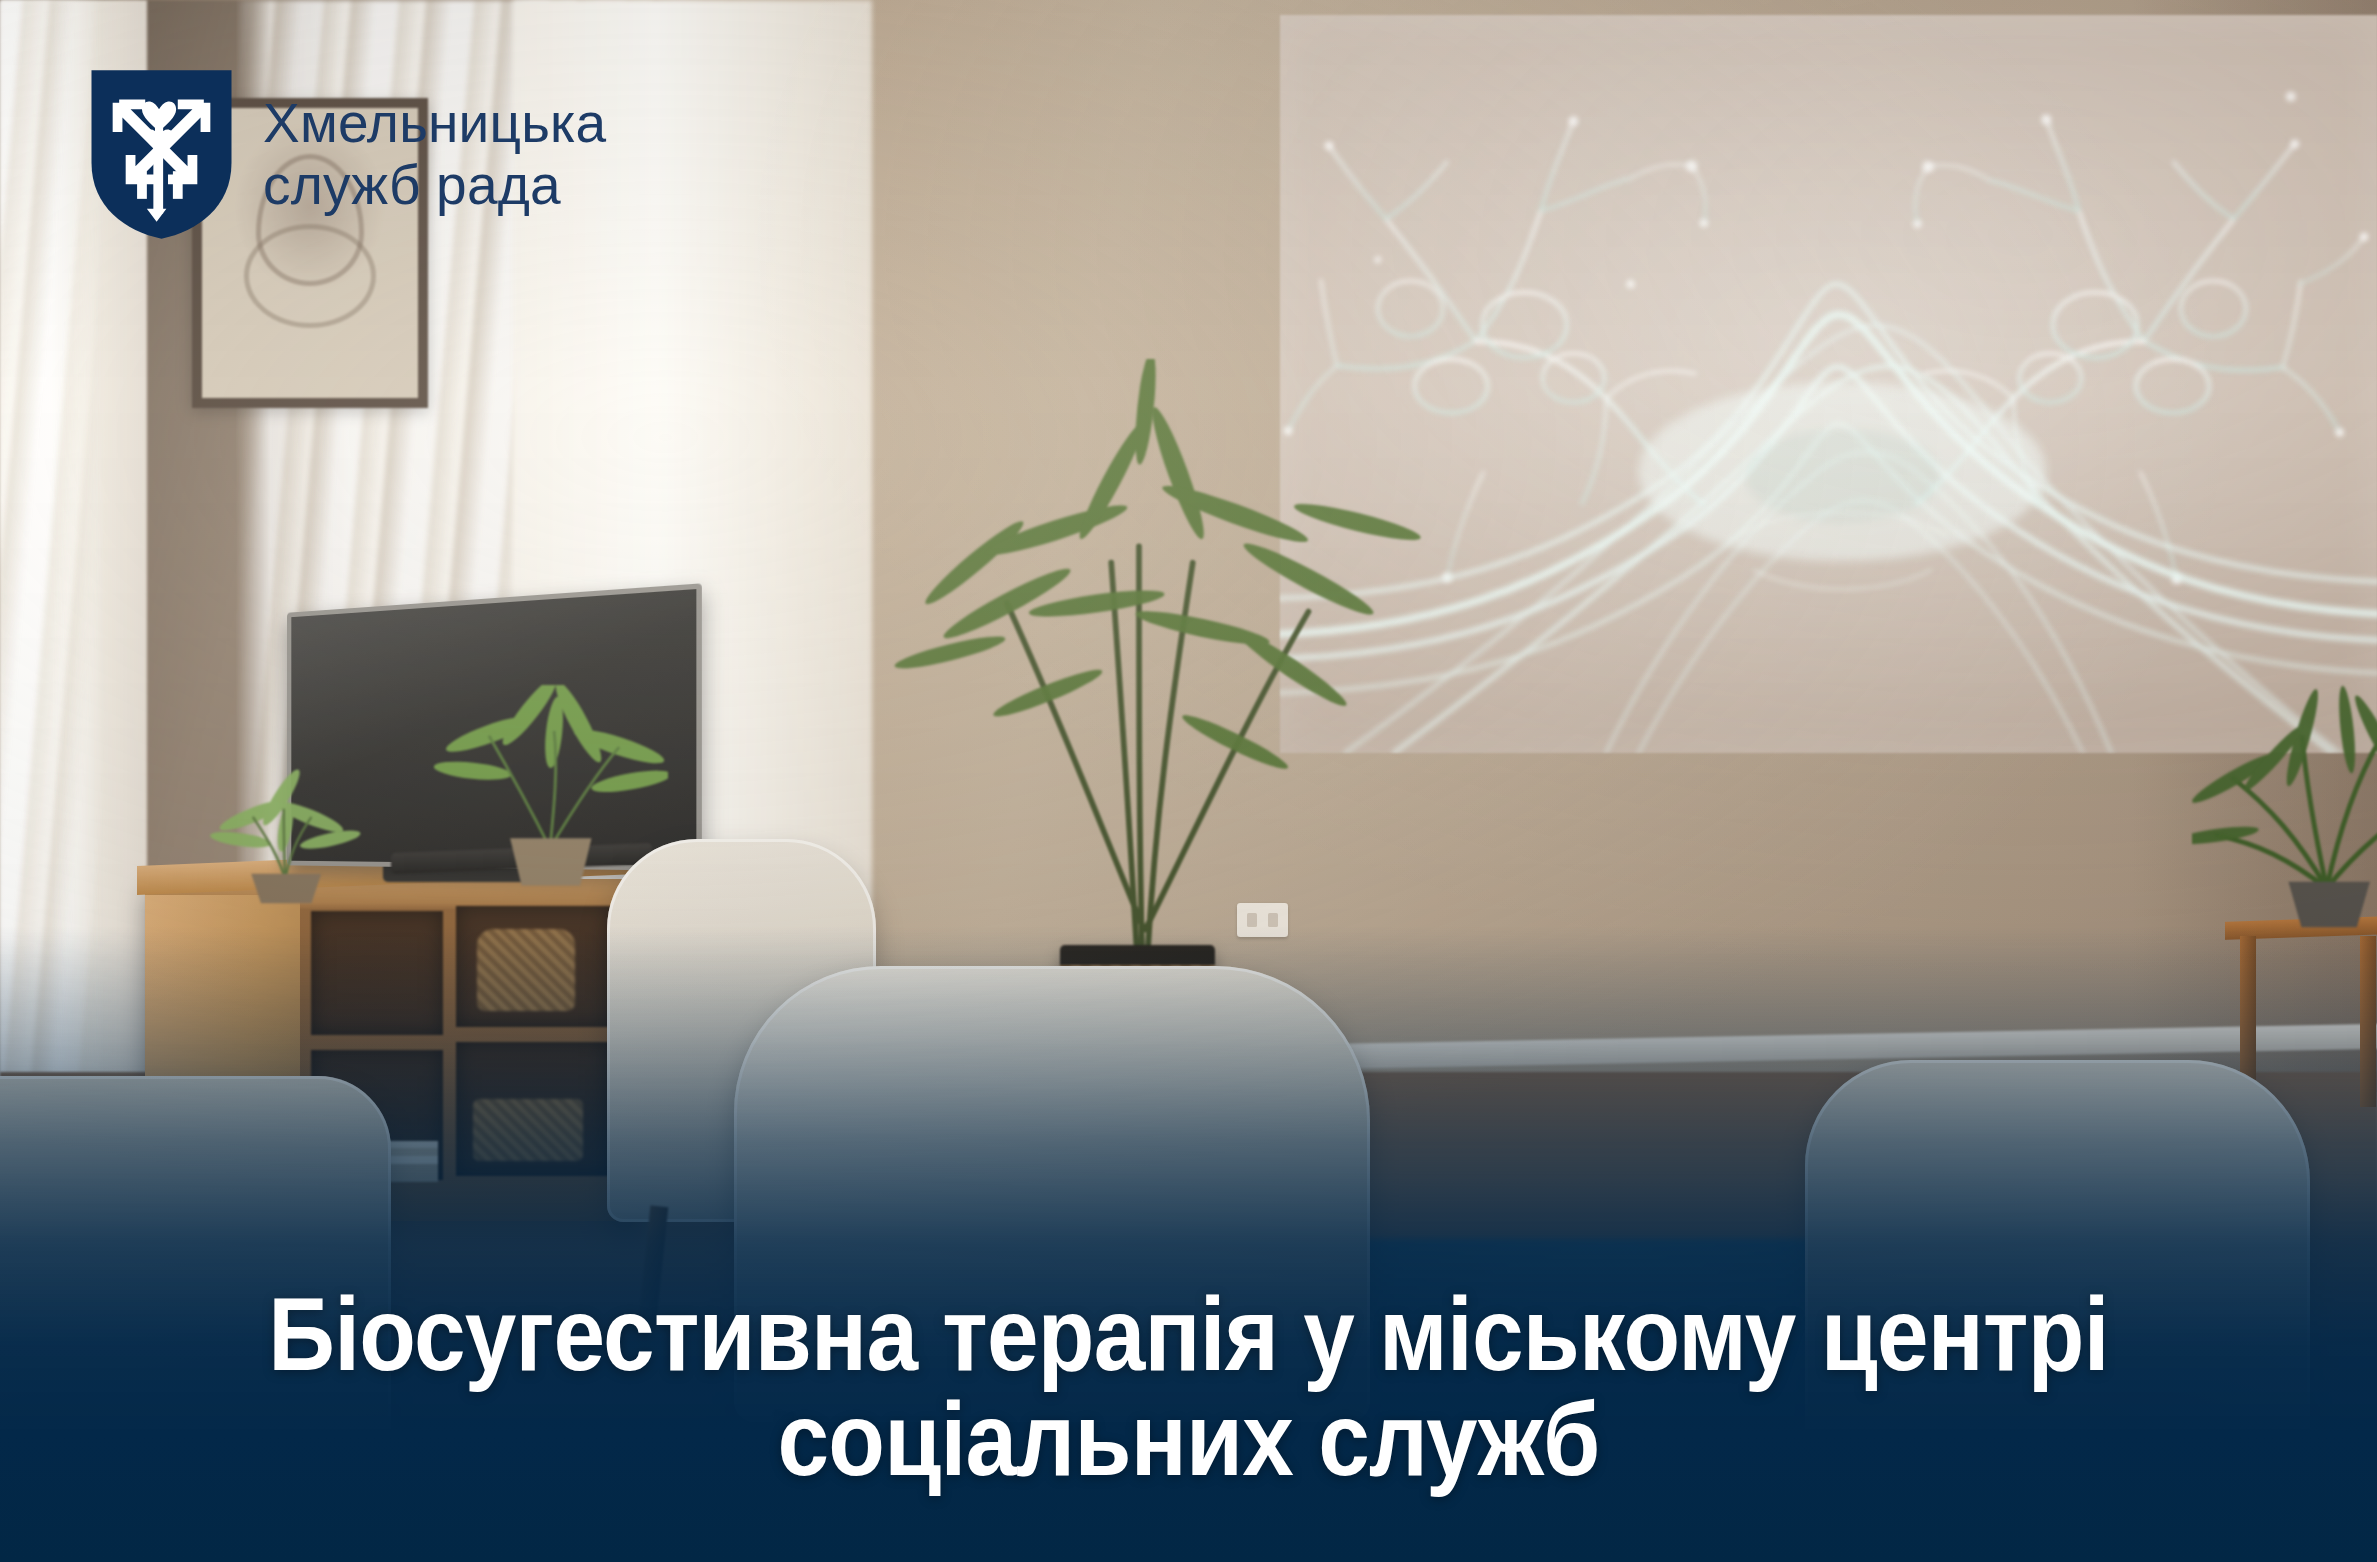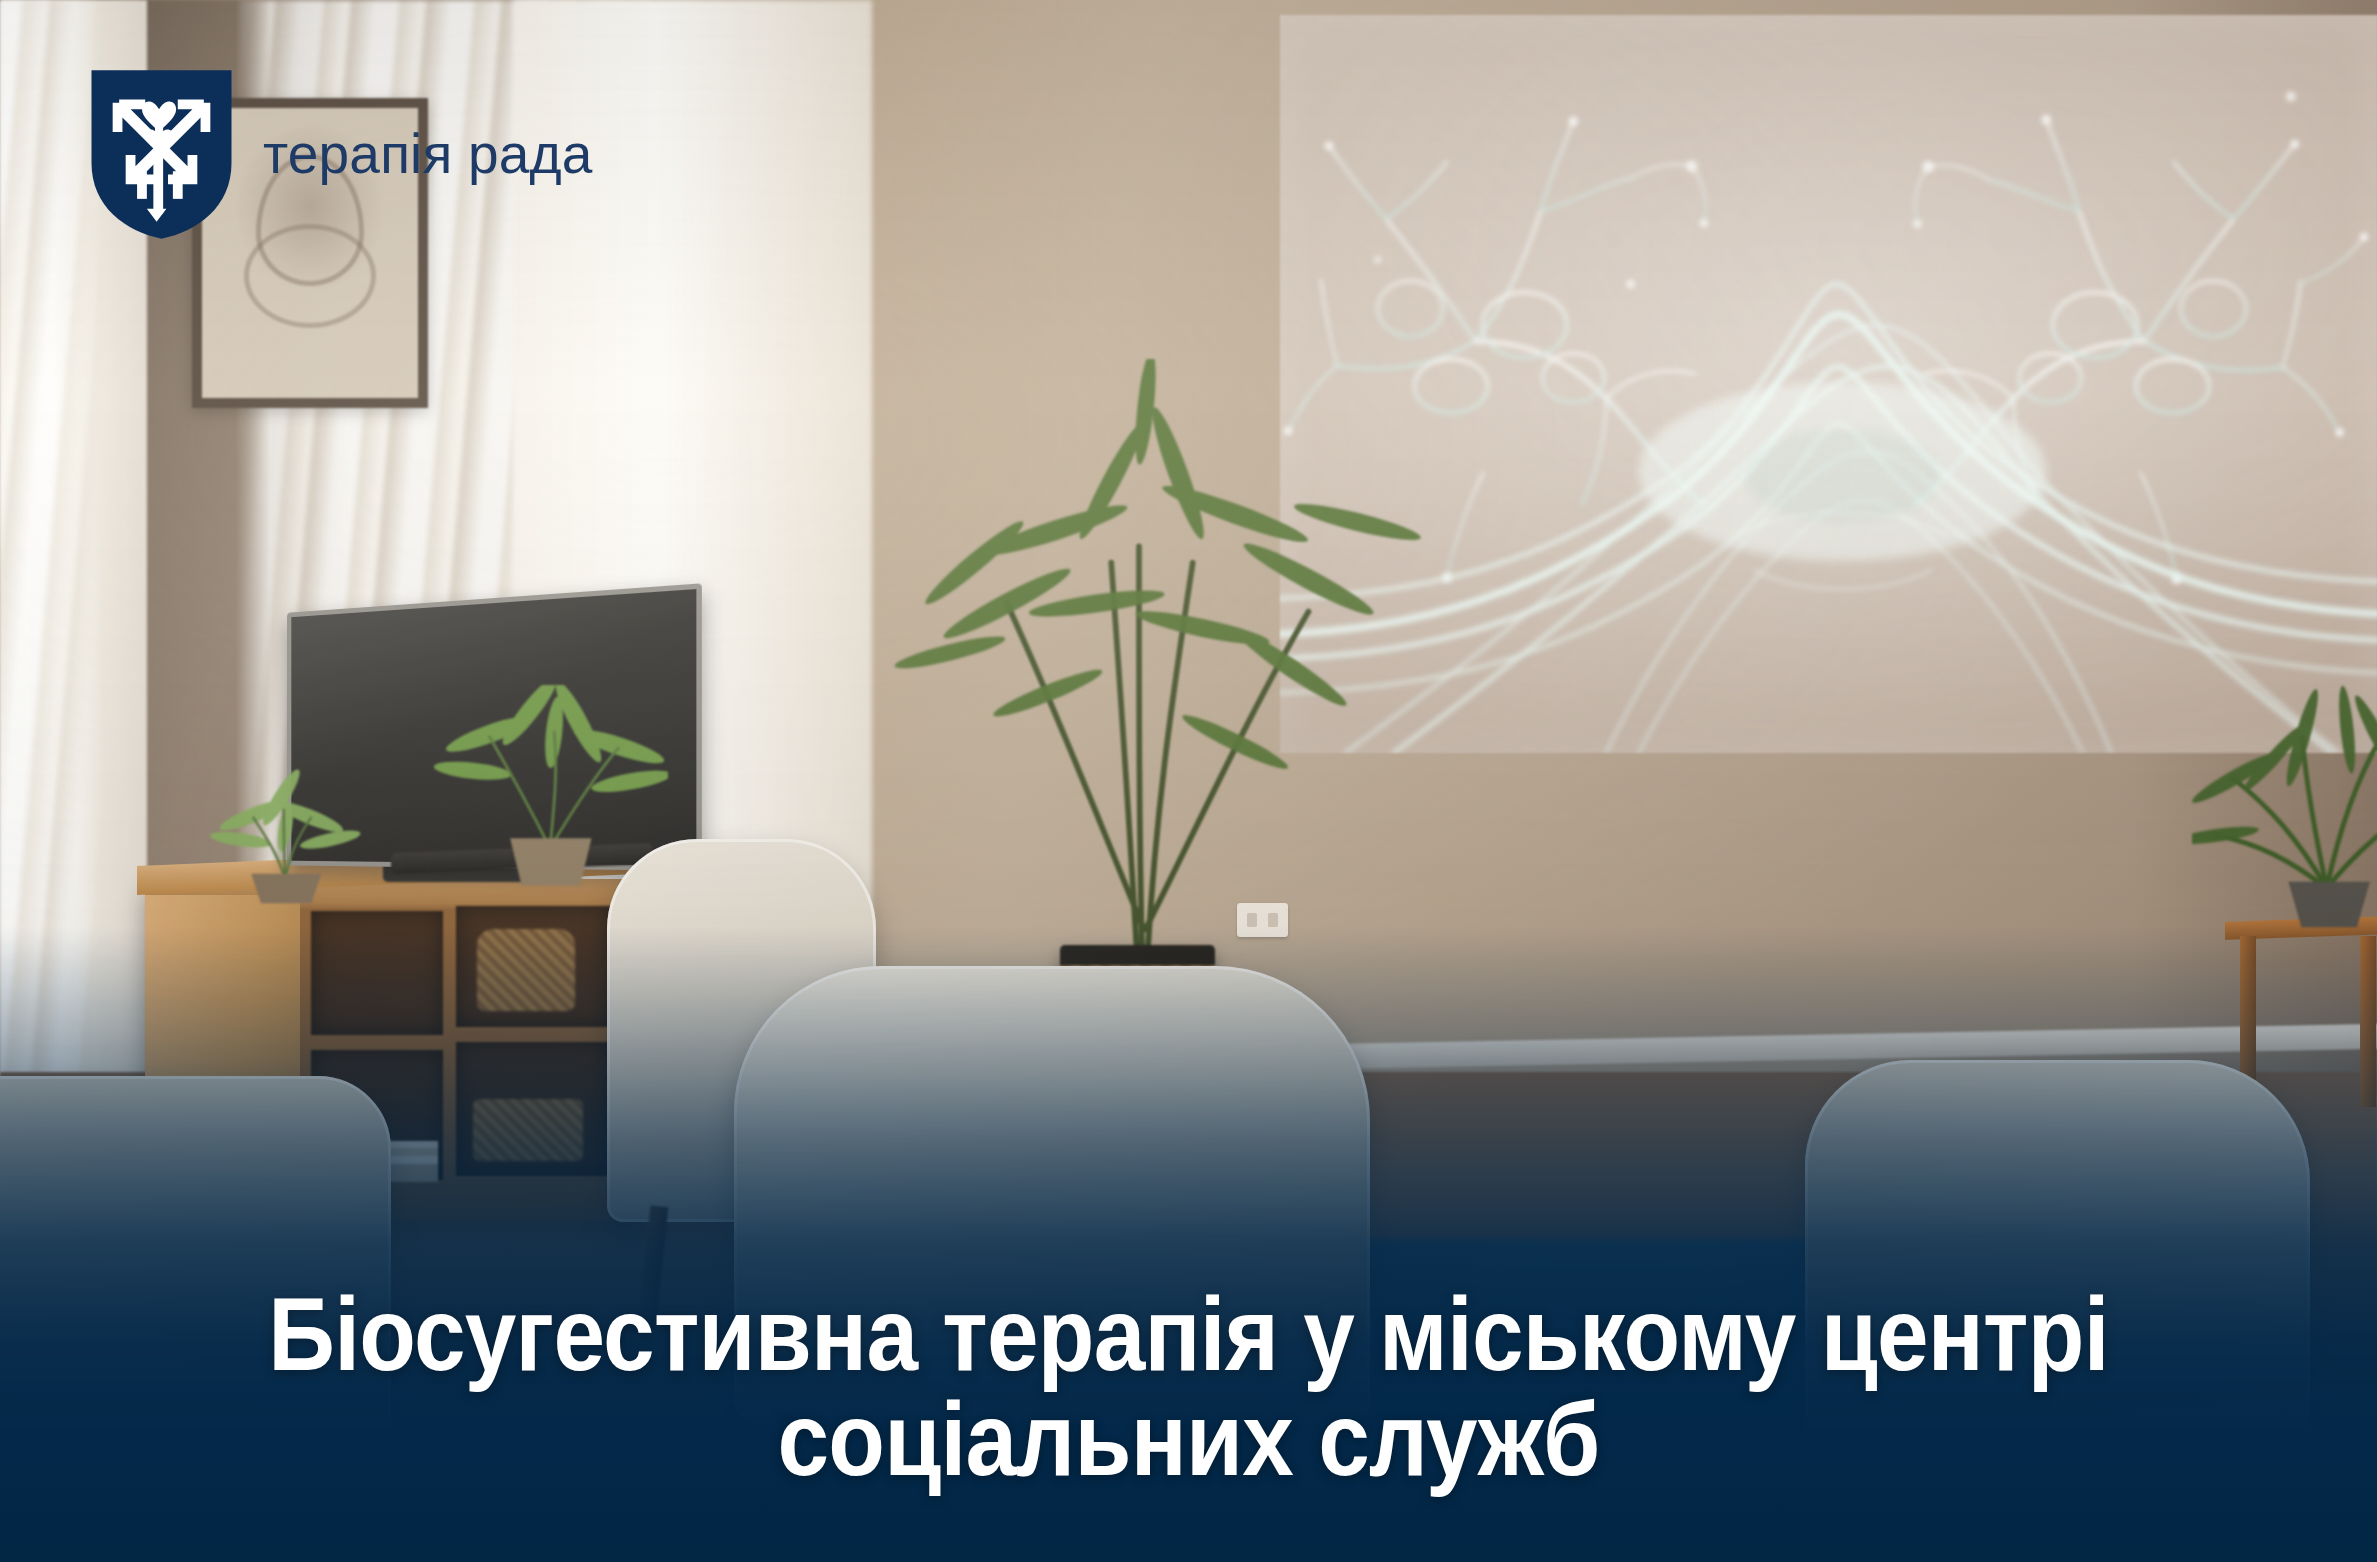--- a/index.html
+++ b/index.html
@@ -529,21 +529,22 @@
           <rect x="82" y="60" width="10" height="120"></rect>
           <path d="M87 52 C80 38 66 40 66 52 C66 62 78 70 87 80 C96 70 108 62 108 52 C108 40 94 38 87 52 Z"></path>
           <path d="M87 84 C81 74 70 75 70 84 C70 92 79 98 87 106 C95 98 104 92 104 84 C104 75 93 74 87 84 Z"></path>
 
           <rect x="60" y="128" width="12" height="34"></rect>
           <rect x="104" y="128" width="12" height="34"></rect>
         </g>
       </svg>
     </div>
     <div class="logo-text">
-      <span>терапія рада</span>
+      <span>Хмельницька</span>
+      <span>служб рада</span>
     </div>
   </div>
 
   <div class="band"></div>
   <div class="caption">
     <span>Біосугестивна терапія у міському центрі</span>
     <span class="l2">соціальних служб</span>
   </div>
 
 </div>

